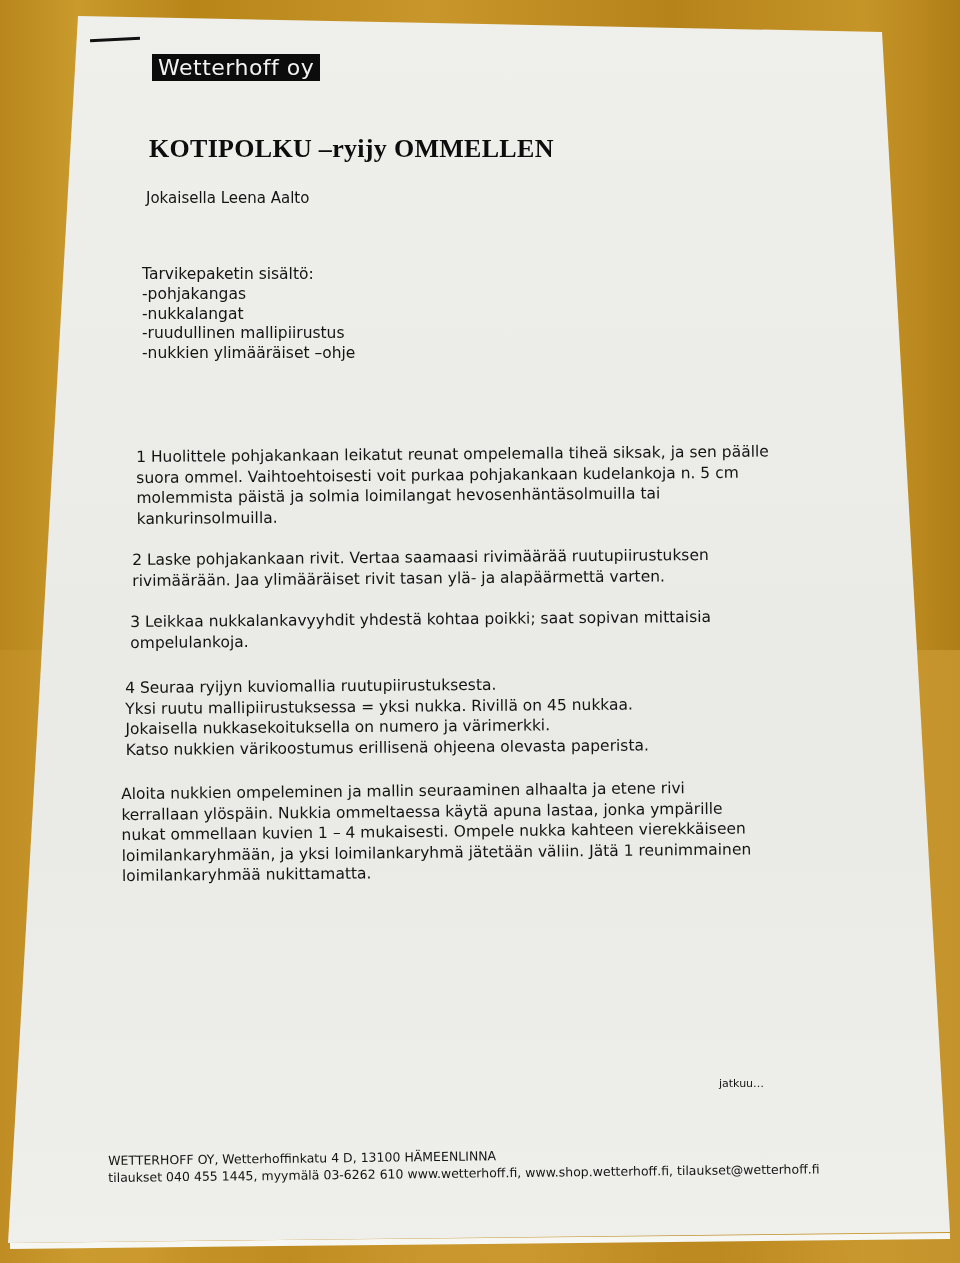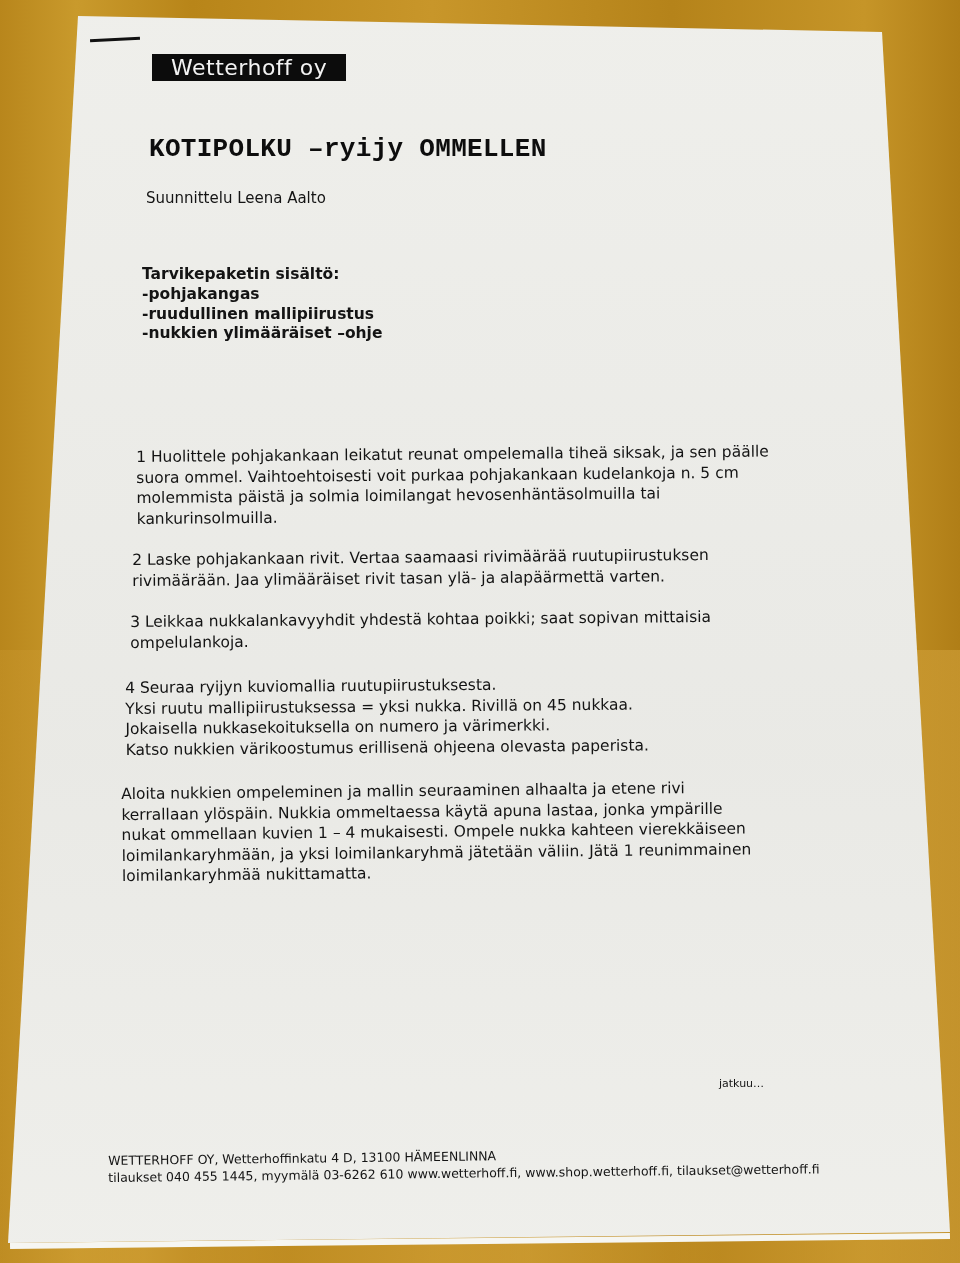--- a/index.html
+++ b/index.html
@@ -36,29 +36,29 @@
       color: #141414;
     }
     .mark {
       position: absolute; left: 90px; top: 38px; width: 50px; height: 3px;
       background: #111; transform: rotate(-3deg);
     }
     .logo {
       position: absolute; left: 152px; top: 54px;
       background: #0c0c0c; color: #f2f2f2;
       font-family: "DejaVu Sans", sans-serif; font-size: 22px; letter-spacing: 0.5px;
-      padding: 0 19px; height: 27px; line-height: 28px;
+      padding: 0 6px; height: 27px; line-height: 28px;
     }
     .title {
       position: absolute; left: 149px; top: 134px;
-      font-family: Liberation Mono, monospace; font-weight: bold; font-size: 26px;
+      font-family: Liberation Serif, serif; font-weight: bold; font-size: 26px;
       color: #0d0d0d; letter-spacing: 0.3px; white-space: nowrap;
     }
     .meta { position: absolute; left: 146px; top: 188px; font-size: 15px; line-height: 20px; }
-    .supplies { position: absolute; left: 142px; top: 265px; font-size: 15.5px; line-height: 19.8px; font-weight: bold; }
+    .supplies { position: absolute; left: 142px; top: 265px; font-size: 15.5px; line-height: 19.8px; }
     .para { position: absolute; font-size: 15.5px; line-height: 20.5px; white-space: nowrap; }
     .line { display: block; }
     .continue { position: absolute; left: 719px; top: 1077px; font-size: 11px; }
     .footer { position: absolute; left: 108px; top: 1152px; font-size: 12.5px; line-height: 17px; white-space: nowrap; }
   </style>
 </head>
 <body>
 
 <div class="wood-lower"></div>
 <div class="page-edge"></div>
@@ -66,26 +66,27 @@
 <div class="paper-shade"></div>
 
 <div class="content">
   <div class="mark"></div>
 
   <div class="logo">Wetterhoff oy</div>
 
   <div class="title">KOTIPOLKU –ryijy OMMELLEN</div>
 
   <div class="meta">
-    <span class="line">Suunnittelu Leena Aalto</span>
+    <span class="line">Jokaisella Leena Aalto</span>
   </div>
 
   <div class="supplies">
     <span class="line">Tarvikepaketin sisältö:</span>
     <span class="line">-pohjakangas</span>
+    <span class="line">-nukkalangat</span>
     <span class="line">-ruudullinen mallipiirustus</span>
     <span class="line">-nukkien ylimääräiset –ohje</span>
   </div>
 
   <div class="para" style="left:136px; top:447px; transform: rotate(-0.5deg); transform-origin: left top;">
     <span class="line">1  Huolittele pohjakankaan leikatut reunat ompelemalla tiheä siksak, ja sen päälle</span>
     <span class="line">suora ommel. Vaihtoehtoisesti voit purkaa pohjakankaan kudelankoja n. 5 cm</span>
     <span class="line">molemmista päistä ja solmia loimilangat hevosenhäntäsolmuilla tai</span>
     <span class="line">kankurinsolmuilla.</span>
   </div>

